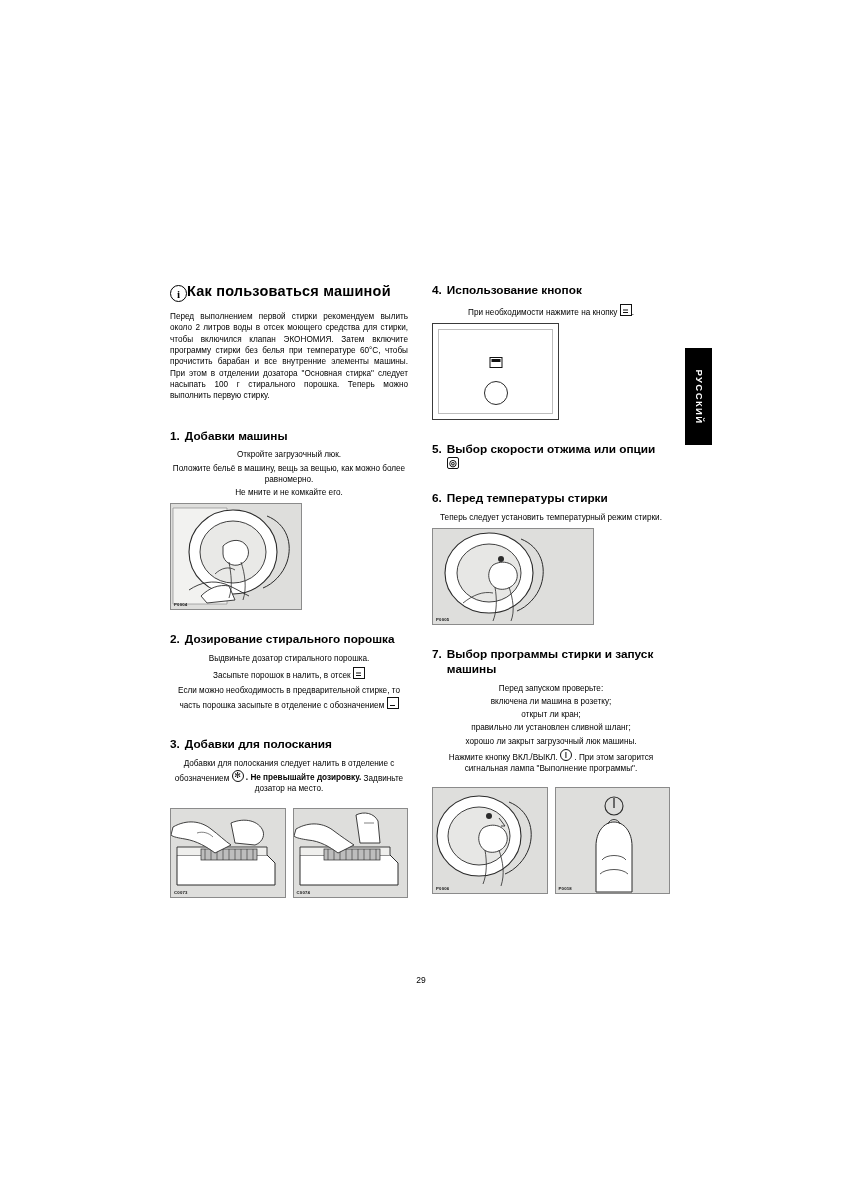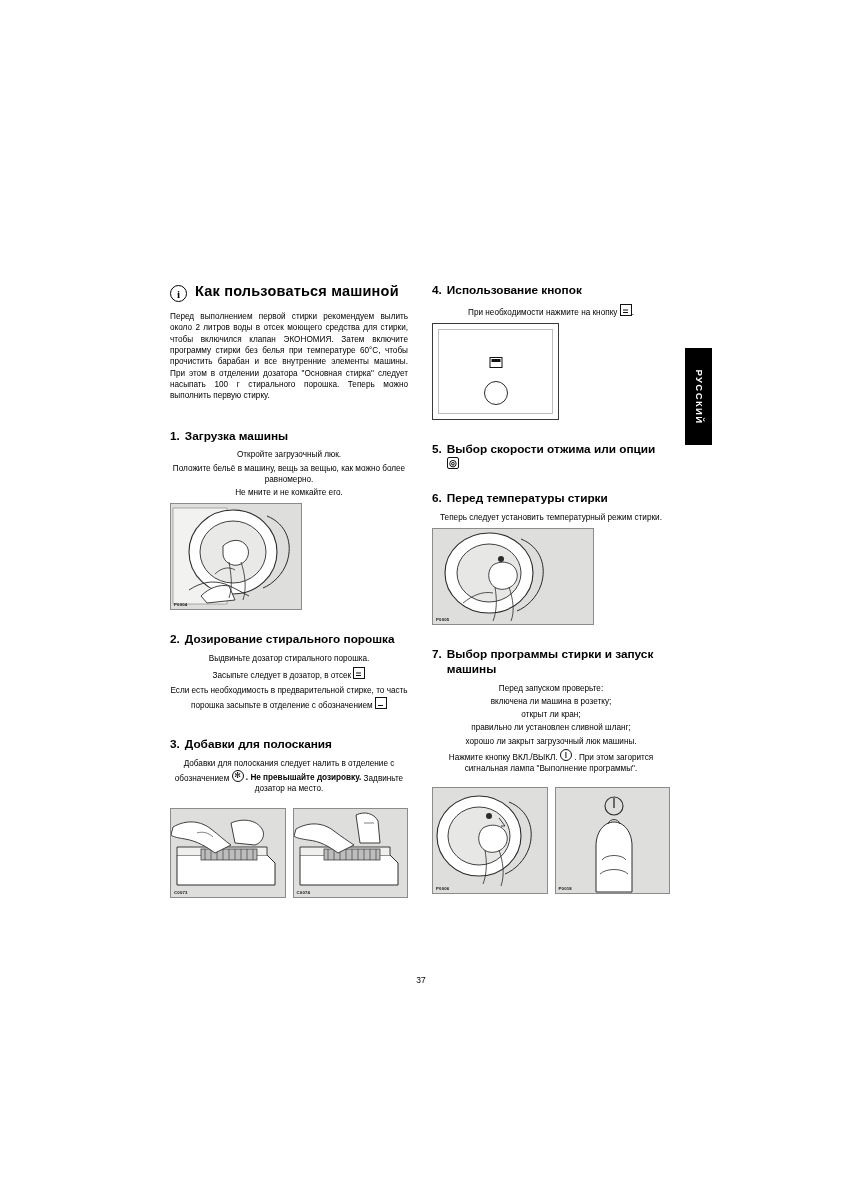--- a/index.html
+++ b/index.html
@@ -52,21 +52,20 @@
   h1.section-title {
     font-size: 14.5px;
     font-weight: bold;
     margin: 0 0 7px 0;
     line-height: 1.22;
     letter-spacing: 0.2px;
   }
   .title-row {
     display: flex;
     align-items: flex-start;
-    gap: 8px;
     margin-bottom: 9px;
   }
   .info-icon {
     flex: 0 0 auto;
     width: 15px;
     height: 15px;
     border: 1.2px solid #000;
     border-radius: 50%;
     position: relative;
     margin-top: 2px;
@@ -263,21 +262,21 @@
       <div class="info-icon"></div>
       <h1 class="section-title">Как пользоваться машиной</h1>
     </div>
 
     <p class="justify">Перед выполнением первой стирки рекомендуем вылить около 2 литров воды в отсек моющего средства для стирки, чтобы включился клапан ЭКОНОМИЯ. Затем включите программу стирки без белья при температуре 60°С, чтобы прочистить барабан и все внутренние элементы машины. При этом в отделении дозатора "Основная стирка" следует насыпать 100 г стирального порошка. Теперь можно выполнить первую стирку.</p>
 
     <div class="spacer-lg"></div>
 
     <h2 class="num-head">
       <span class="n">1.</span>
-      <span class="t">Загрузка машины</span>
+      <span class="t">Добавки машины</span>
     </h2>
     <p class="tight">Откройте загрузочный люк.</p>
     <p class="tight">Положите бельё в машину, вещь за вещью, как можно более равномерно.</p>
     <p>Не мните и не комкайте его.</p>
 
     <div class="fig fig1">
       <svg width="130" height="105" viewBox="0 0 130 105" aria-hidden="true">
         <rect x="0" y="0" width="130" height="105" fill="#dededc"></rect>
         <path d="M2 4 L2 100 L56 100 L56 4 Z" fill="#f2f2f0" stroke="#8d8d8d" stroke-width="0.7"></path>
         <ellipse cx="62" cy="48" rx="44" ry="42" fill="#ffffff" stroke="#2b2b2b" stroke-width="1.1"></ellipse>
@@ -294,25 +293,25 @@
     </div>
 
     <div class="spacer-lg"></div>
 
     <h2 class="num-head">
       <span class="n">2.</span>
       <span class="t">Дозирование стирального порошка</span>
     </h2>
     <p class="tight">Выдвиньте дозатор стирального порошка.</p>
     <p>
-      <span>Засыпьте следует в дозатор, в отсек</span>
+      <span>Засыпьте порошок в налить, в отсек</span>
       <span class="ico-inline ico-box two"></span>
     </p>
     <p>
-      <span>Если есть необходимость в предварительной стирке, то часть порошка засыпьте в отделение с обозначением</span>
+      <span>Если можно необходимость в предварительной стирке, то часть порошка засыпьте в отделение с обозначением</span>
       <span class="ico-inline ico-box one"></span>
     </p>
 
     <div class="spacer-lg"></div>
 
     <h2 class="num-head">
       <span class="n">3.</span>
       <span class="t">Добавки для полоскания</span>
     </h2>
     <p>
@@ -466,14 +465,14 @@
           <path d="M40 58 C40 44 48 34 58 34 C68 34 76 44 76 58 L76 104 L40 104 Z" fill="#ffffff" stroke="#2b2b2b" stroke-width="1"></path>
           <path d="M46 72 C50 66 66 66 70 72" fill="none" stroke="#2b2b2b" stroke-width="0.8"></path>
           <path d="M44 86 C50 80 66 80 72 86" fill="none" stroke="#2b2b2b" stroke-width="0.8"></path>
           <path d="M52 36 C54 30 62 30 64 36" fill="none" stroke="#2b2b2b" stroke-width="0.9"></path>
         </svg>
         <span class="code">P0018</span>
       </div>
     </div>
   </div>
 
-  <div class="page-num">37</div>
+  <div class="page-num">29</div>
 </div>
 
 </body></html>

